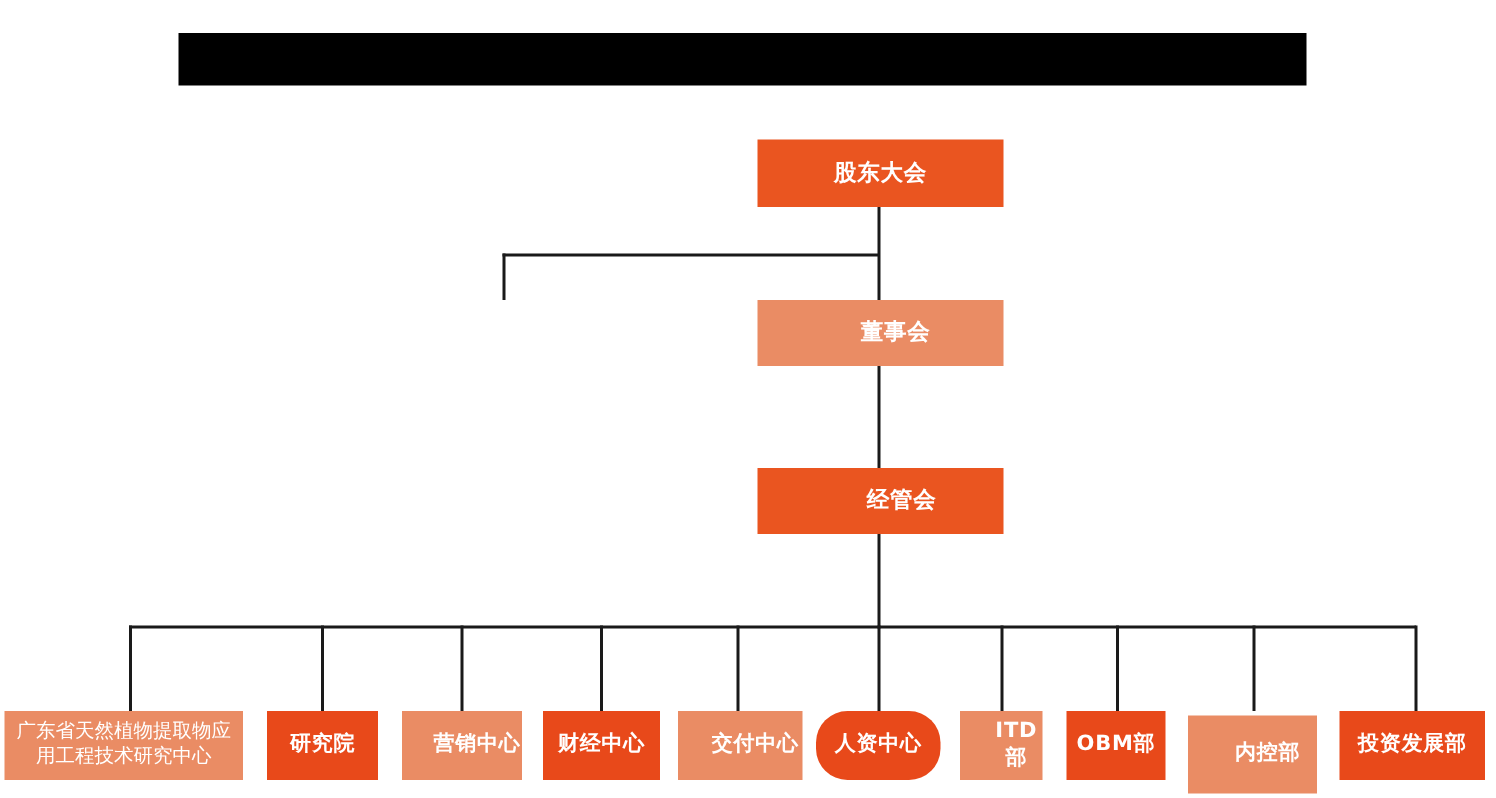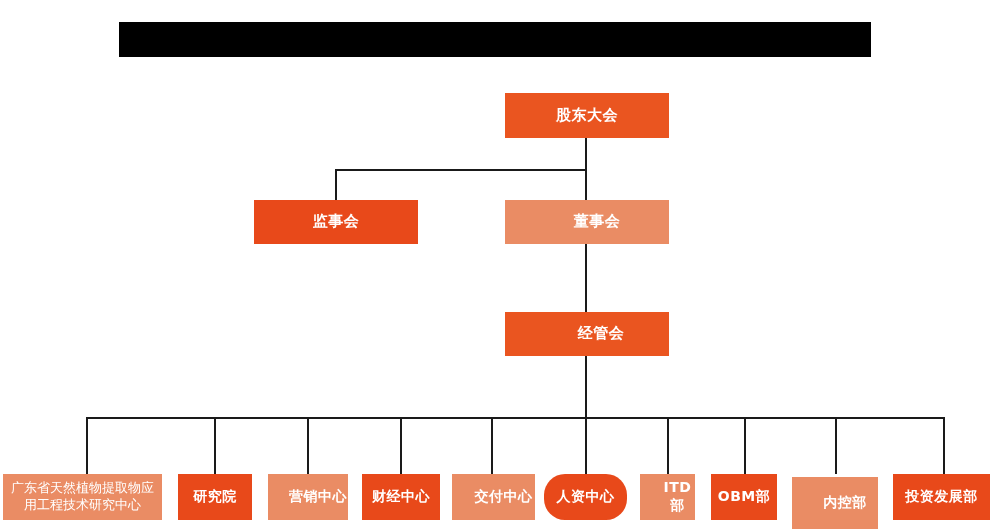--- a/index.html
+++ b/index.html
@@ -81,21 +81,20 @@
   <div class="connector v" style="left:400px; top:417px; height:57px;"></div>
   <div class="connector v" style="left:491px; top:417px; height:57px;"></div>
   <div class="connector v" style="left:585px; top:417px; height:57px;"></div>
   <div class="connector v" style="left:667px; top:417px; height:57px;"></div>
   <div class="connector v" style="left:744px; top:417px; height:57px;"></div>
   <div class="connector v" style="left:835px; top:417px; height:57px;"></div>
   <div class="connector v" style="left:943px; top:417px; height:57px;"></div>
 
   <div class="node lvl1 bright" style="left:505px; top:93px; width:164px; height:45px;">股东大会</div>
 
-  <div class="node lvl2 dark" style="left:254px; top:200px; width:164px; height:44px;">监事会</div>
 
   <div class="node lvl2 light" style="left:505px; top:200px; width:164px; height:44px;">董事会</div>
 
   <div class="node lvl3 bright" style="left:505px; top:312px; width:164px; height:44px;">经管会</div>
 
   <div class="node leaf small light" style="left:3px; top:474px; width:159px; height:46px; padding:0 6px;">广东省天然植物提取物应用工程技术研究中心</div>
 
   <div class="node leaf dark" style="left:178px; top:474px; width:74px; height:46px;">研究院</div>
 
   <div class="node leaf light" style="left:268px; top:474px; width:80px; height:46px;">营销中心</div>

